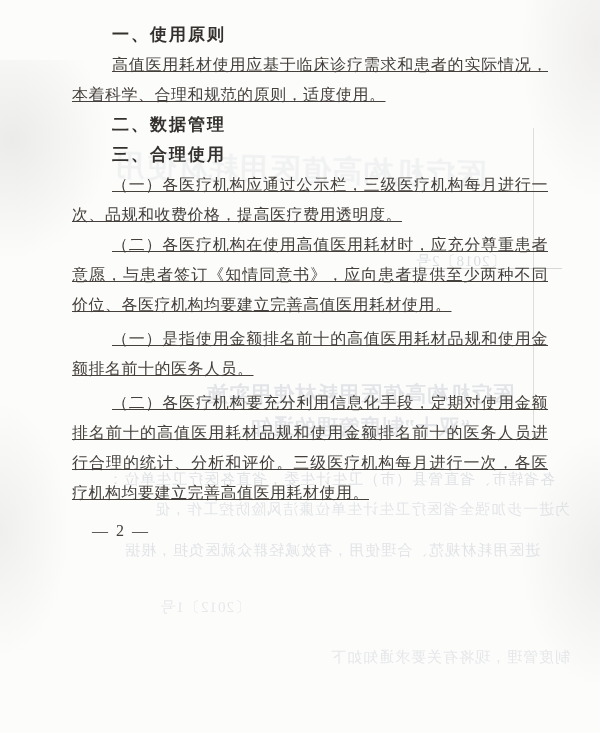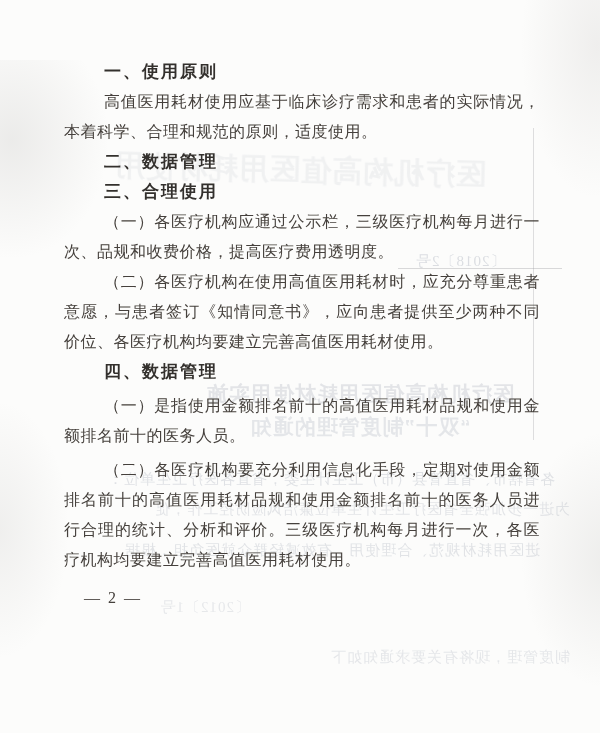--- a/index.html
+++ b/index.html
@@ -49,41 +49,41 @@
     font-family:"Liberation Sans","DejaVu Sans",sans-serif;opacity:0.28;text-align:center;}
   .b-l1{left:55px;top:470px;width:500px;font-size:15px;opacity:0.34;text-align:left;}
   .b-l2{left:70px;top:500px;width:500px;font-size:15px;opacity:0.30;}
   .b-l3{left:40px;top:541px;width:500px;font-size:15px;opacity:0.32;}
   .b-l4{left:30px;top:598px;width:220px;font-size:15px;opacity:0.26;}
   .b-l5{left:300px;top:648px;width:270px;font-size:15px;opacity:0.28;}
 
   
   .content{
     position:absolute;
-    left:64px;top:20px;width:476px;
+    left:72px;top:20px;width:476px;
     font-size:16px;
     line-height:30px;
     letter-spacing:0.5px;
     text-align:justify;
-    margin-top:37px;
   }
   .content h3{
     margin:0;
     padding-left:40px;
     font-size:17px;
     line-height:30px;
     font-weight:bold;
     color:#33302d;
     font-family:"Liberation Sans","DejaVu Sans",sans-serif;
     letter-spacing:2px;
     text-align:left;
   }
   .content p{
     margin:0;
     text-indent:40px;
+    text-decoration:underline;
   }
   .sec4 p{margin-top:4px;}
   .pagenum{
     margin-top:8px;
     padding-left:20px;
     font-size:16px;
     letter-spacing:2px;
     text-align:left;
     text-indent:0;
   }
@@ -124,21 +124,20 @@
       <h3>二、数据管理</h3>
     </section>
 
     <section>
       <h3>三、合理使用</h3>
       <p>（一）各医疗机构应通过公示栏，三级医疗机构每月进行一次、品规和收费价格，提高医疗费用透明度。</p>
       <p>（二）各医疗机构在使用高值医用耗材时，应充分尊重患者意愿，与患者签订《知情同意书》，应向患者提供至少两种不同价位、各医疗机构均要建立完善高值医用耗材使用。</p>
     </section>
 
     <section class="sec4">
-      <h3>四、数据管理</h3>
       <p>（一）是指使用金额排名前十的高值医用耗材品规和使用金额排名前十的医务人员。</p>
       <p>（二）各医疗机构要充分利用信息化手段，定期对使用金额排名前十的高值医用耗材品规和使用金额排名前十的医务人员进行合理的统计、分析和评价。三级医疗机构每月进行一次，各医疗机构均要建立完善高值医用耗材使用。</p>
     </section>
 
     <div class="pagenum">— 2 —</div>
   </div>
 
 </div>
 
 </body></html>

